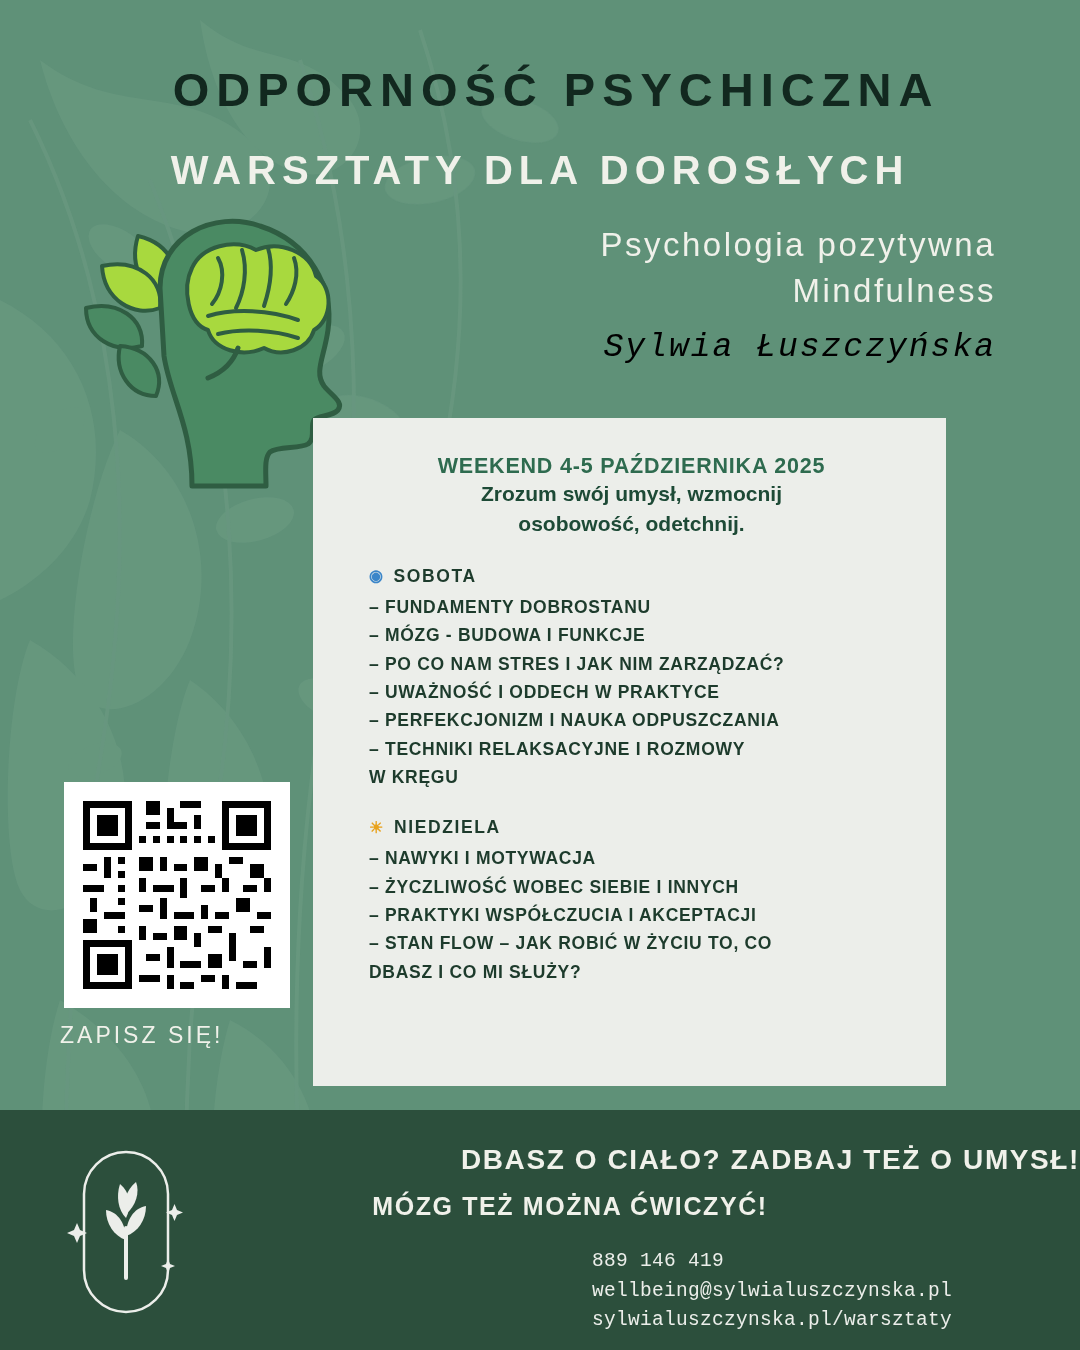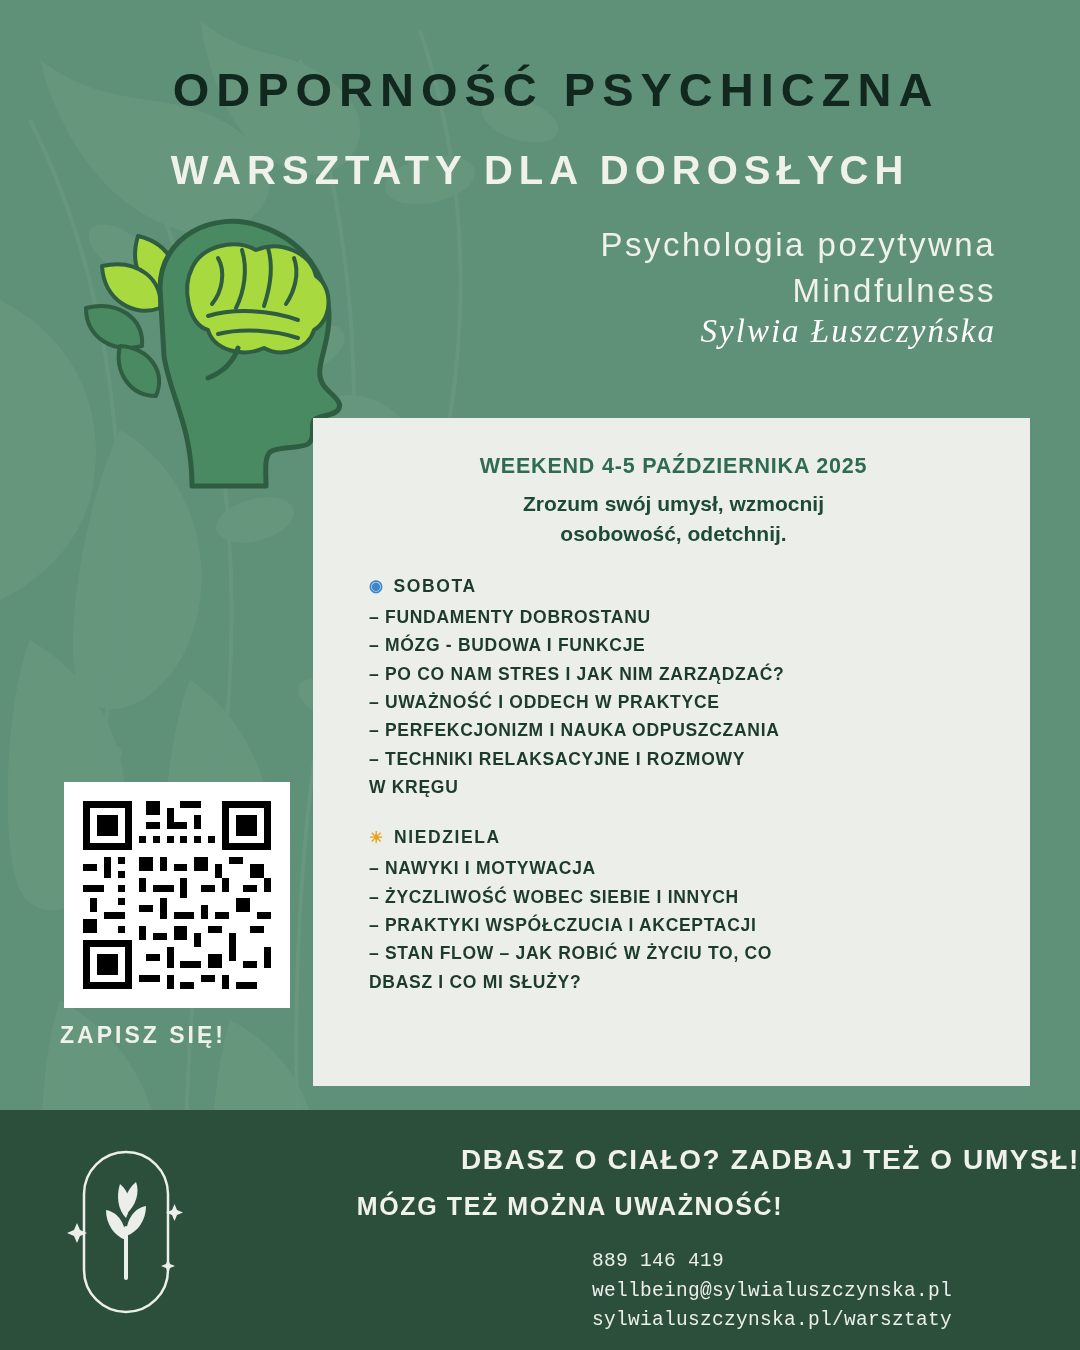--- a/index.html
+++ b/index.html
@@ -56,58 +56,57 @@
     width: 640px;
   }
   .hr-line1, .hr-line2 {
     font-size: 33px;
     color: #f0f1ea;
     letter-spacing: 2.5px;
     line-height: 1.38;
     font-weight: 400;
   }
   .hr-author {
-    margin-top: 0;
-    font-family: Liberation Serif, serif;
+    margin-top: 16px;
+    font-family: Liberation Mono, monospace;
     font-style: italic;
     font-size: 33px;
     letter-spacing: 2px;
-    color: #ffffff;
+    color: #000000;
   }
 
   
   .head-illo {
     position: absolute;
     left: 42px;
     top: 196px;
     width: 380px;
     height: 300px;
   }
 
   
   .card {
     position: absolute;
     left: 313px;
     top: 418px;
-    width: 717px;
+    width: 633px;
     height: 668px;
     background: #eceeea;
     padding: 36px 34px 20px 56px;
   }
 
   .card-date {
     font-size: 21.5px;
     font-weight: bold;
     letter-spacing: 0.8px;
     color: #2e6b4f;
     text-align: center;
     margin-left: -18px;
   }
   .card-tagline {
-    margin-top: 10px;
     font-size: 21px;
     font-weight: bold;
     color: #1d4a36;
     text-align: center;
     line-height: 1.45;
     margin-left: -18px;
   }
 
   .day-block { margin-top: 26px; }
   .day-head {
@@ -150,21 +149,21 @@
     background: #ffffff;
     padding: 12px;
   }
   .qr-wrap svg { display: block; width: 100%; height: 100%; }
 
   .qr-caption {
     position: absolute;
     left: 60px;
     top: 1022px;
     font-size: 23px;
-    font-weight: bold;
+    font-weight: normal;
     letter-spacing: 3px;
     color: #f0f1ea;
   }
 
   
   .footer {
     position: absolute;
     left: 0;
     bottom: 0;
     width: 1080px;
@@ -419,21 +418,21 @@
       <rect x="21" y="26" width="1" height="2"></rect>
         <rect x="23" y="27" width="3" height="1"></rect>
       <rect x="20" y="17" width="1" height="1"></rect>
     </g>
   </svg>
 </div>
 <div class="qr-caption">ZAPISZ SIĘ!</div>
 
 <div class="footer">
   <div class="footer-line1">DBASZ O CIAŁO? ZADBAJ TEŻ O UMYSŁ!</div>
-  <div class="footer-line2">MÓZG TEŻ MOŻNA UWAŻNOŚĆ!</div>
+  <div class="footer-line2">MÓZG TEŻ MOŻNA ĆWICZYĆ!</div>
 
   <div class="footer-contact">
     <div>889 146 419</div>
     <div>wellbeing@sylwialuszczynska.pl</div>
     <div>sylwialuszczynska.pl/warsztaty</div>
   </div>
 
   <svg class="footer-logo" viewBox="0 0 128 176">
     <rect x="22" y="8" width="84" height="160" rx="42" fill="none" stroke="#eceeea" stroke-width="2.5"></rect>
     <g stroke="#eceeea" stroke-width="4" fill="none" stroke-linecap="round">

